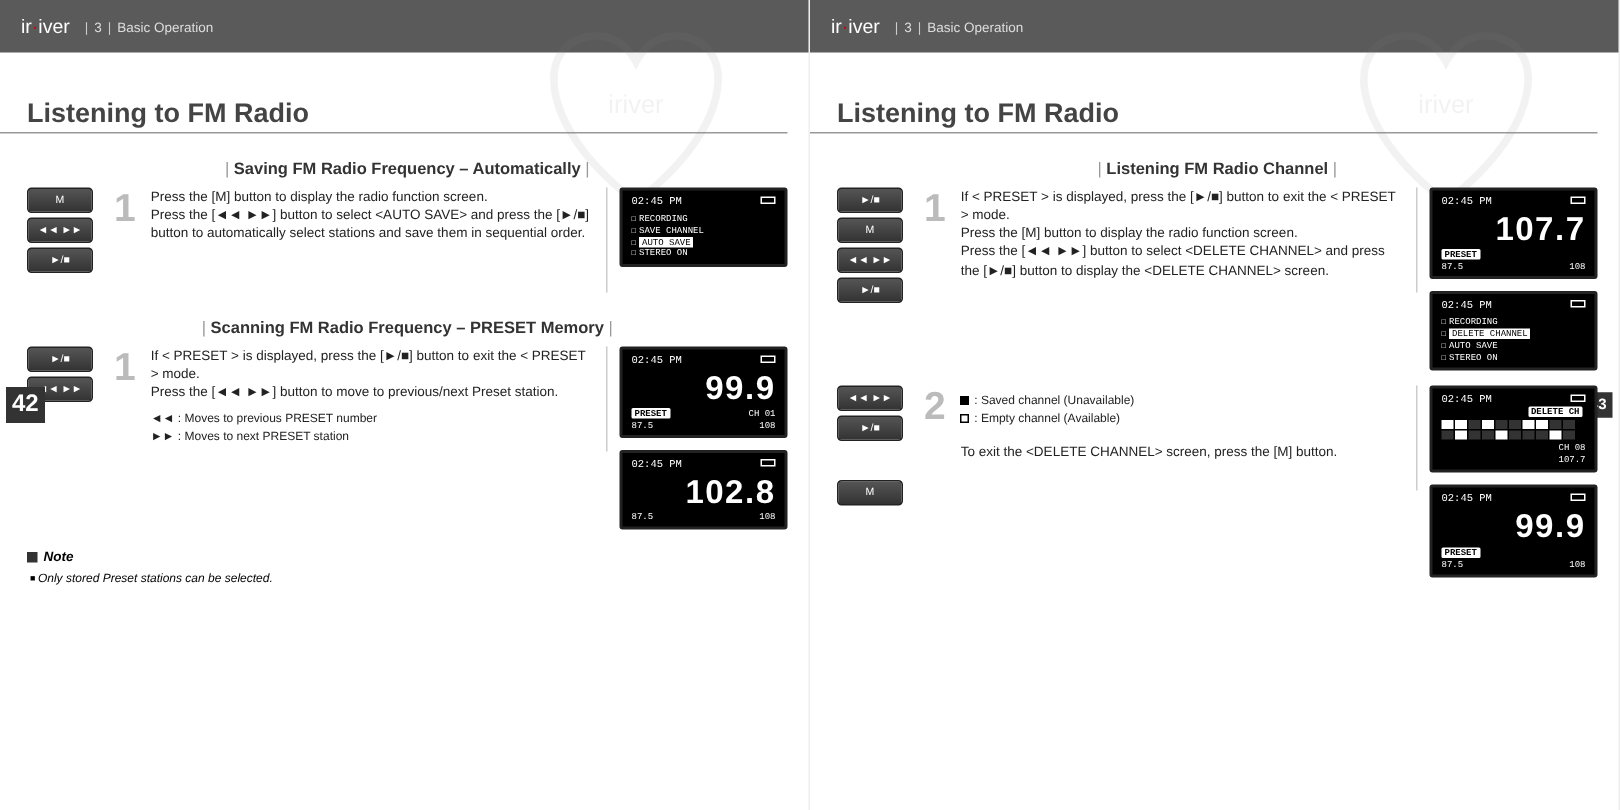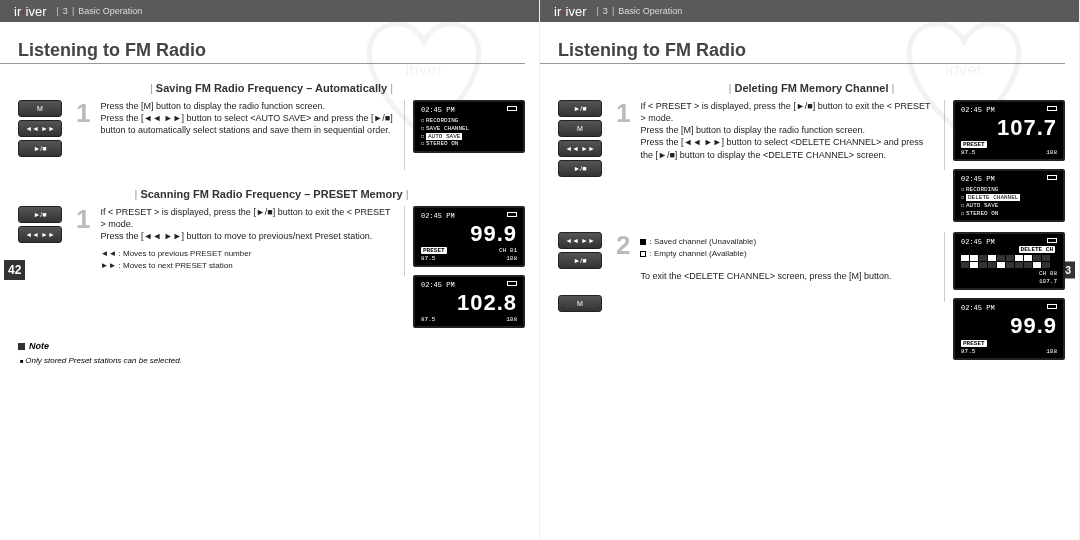--- a/index.html
+++ b/index.html
@@ -14,21 +14,21 @@
     display: flex;
   }
   .page {
     width: 540px;
     height: 540px;
     position: relative;
     padding: 0;
     border-right: 1px solid #eee;
   }
   .header {
-    height: 22px;
+    height: 35px;
     background: #5a5a5a;
     color: #fff;
     display: flex;
     align-items: center;
     padding-left: 14px;
     font-size: 10px;
   }
   .logo {
     font-family: Arial;
     font-size: 13px;
@@ -47,21 +47,21 @@
     height: 170px;
     opacity: 0.1;
     pointer-events: none;
   }
   .page-title {
     font-size: 18px;
     font-weight: bold;
     color: #444;
     padding: 14px 0 2px 18px;
     border-bottom: 1px solid #999;
-    margin: 4px 14px 0 0;
+    margin: 16px 14px 0 0;
   }
   .section {
     padding: 18px 14px 0 18px;
   }
   .section-title-row {
     display: flex;
     align-items: center;
     margin-bottom: 6px;
     flex-direction: column;
   }
@@ -174,21 +174,21 @@
   }
   .screen .menu-list .sq { font-size:5px; margin-right:2px; }
   .screen .menu-list .sel { color:#000; background:#fff; padding:0 2px; }
   .page-num-left {
     position:absolute;
     left: 4px;
     top: 50%;
     transform: translateY(-50%);
     background:#333;
     color:#fff;
-    font-size:12px;
+    font-size:16px;
     font-weight:bold;
     padding: 3px 4px;
   }
   .page-num-right {
     position:absolute;
     right: 4px;
     top: 50%;
     transform: translateY(-50%);
     background:#333;
     color:#fff;
@@ -361,21 +361,21 @@
   <svg class="heart-watermark" viewBox="0 0 100 100">
     <path d="M50 85 C10 55 10 20 35 20 C45 20 50 30 50 30 C50 30 55 20 65 20 C90 20 90 55 50 85 Z" fill="none" stroke="#888" stroke-width="3"></path>
     <text x="50" y="50" font-size="10" text-anchor="middle" fill="#888">iriver</text>
   </svg>
 
   <div class="page-title">Listening to FM Radio</div>
   <div class="page-num-right">43</div>
 
   <div class="section">
     <div class="section-title-row">
-      <span class="section-title"><span class="bar">| </span><span>Deleting FM Memory Channel</span><span class="bar"> |</span></span>
+      <span class="section-title"><span class="bar">| </span><span>Listening FM Radio Channel</span><span class="bar"> |</span></span>
       <span class="dotted"></span>
     </div>
     <div class="step-row">
       <div class="button-stack">
         <div class="hw-btn">►/■</div>
         <div class="hw-btn">M</div>
         <div class="hw-btn">◄◄ ►►</div>
         <div class="hw-btn">►/■</div>
       </div>
       <div class="step-content">

